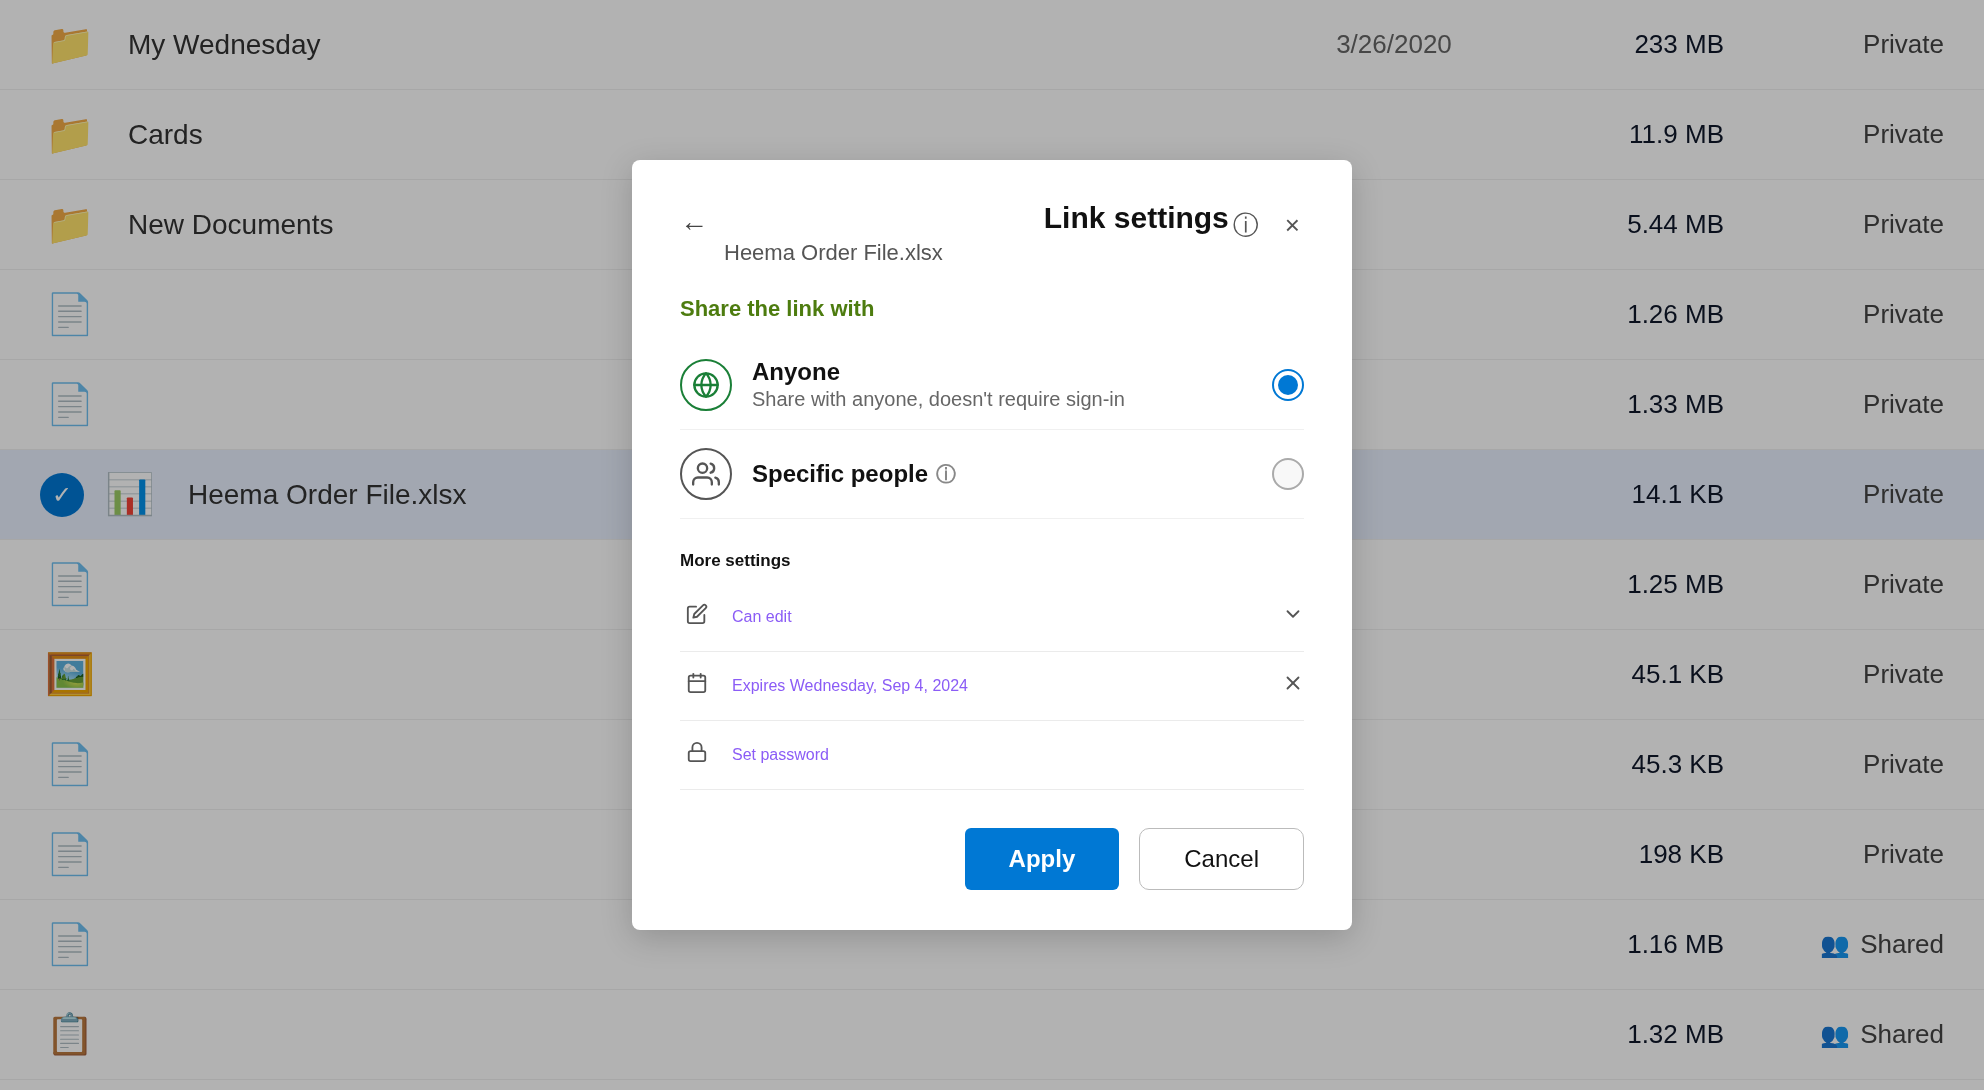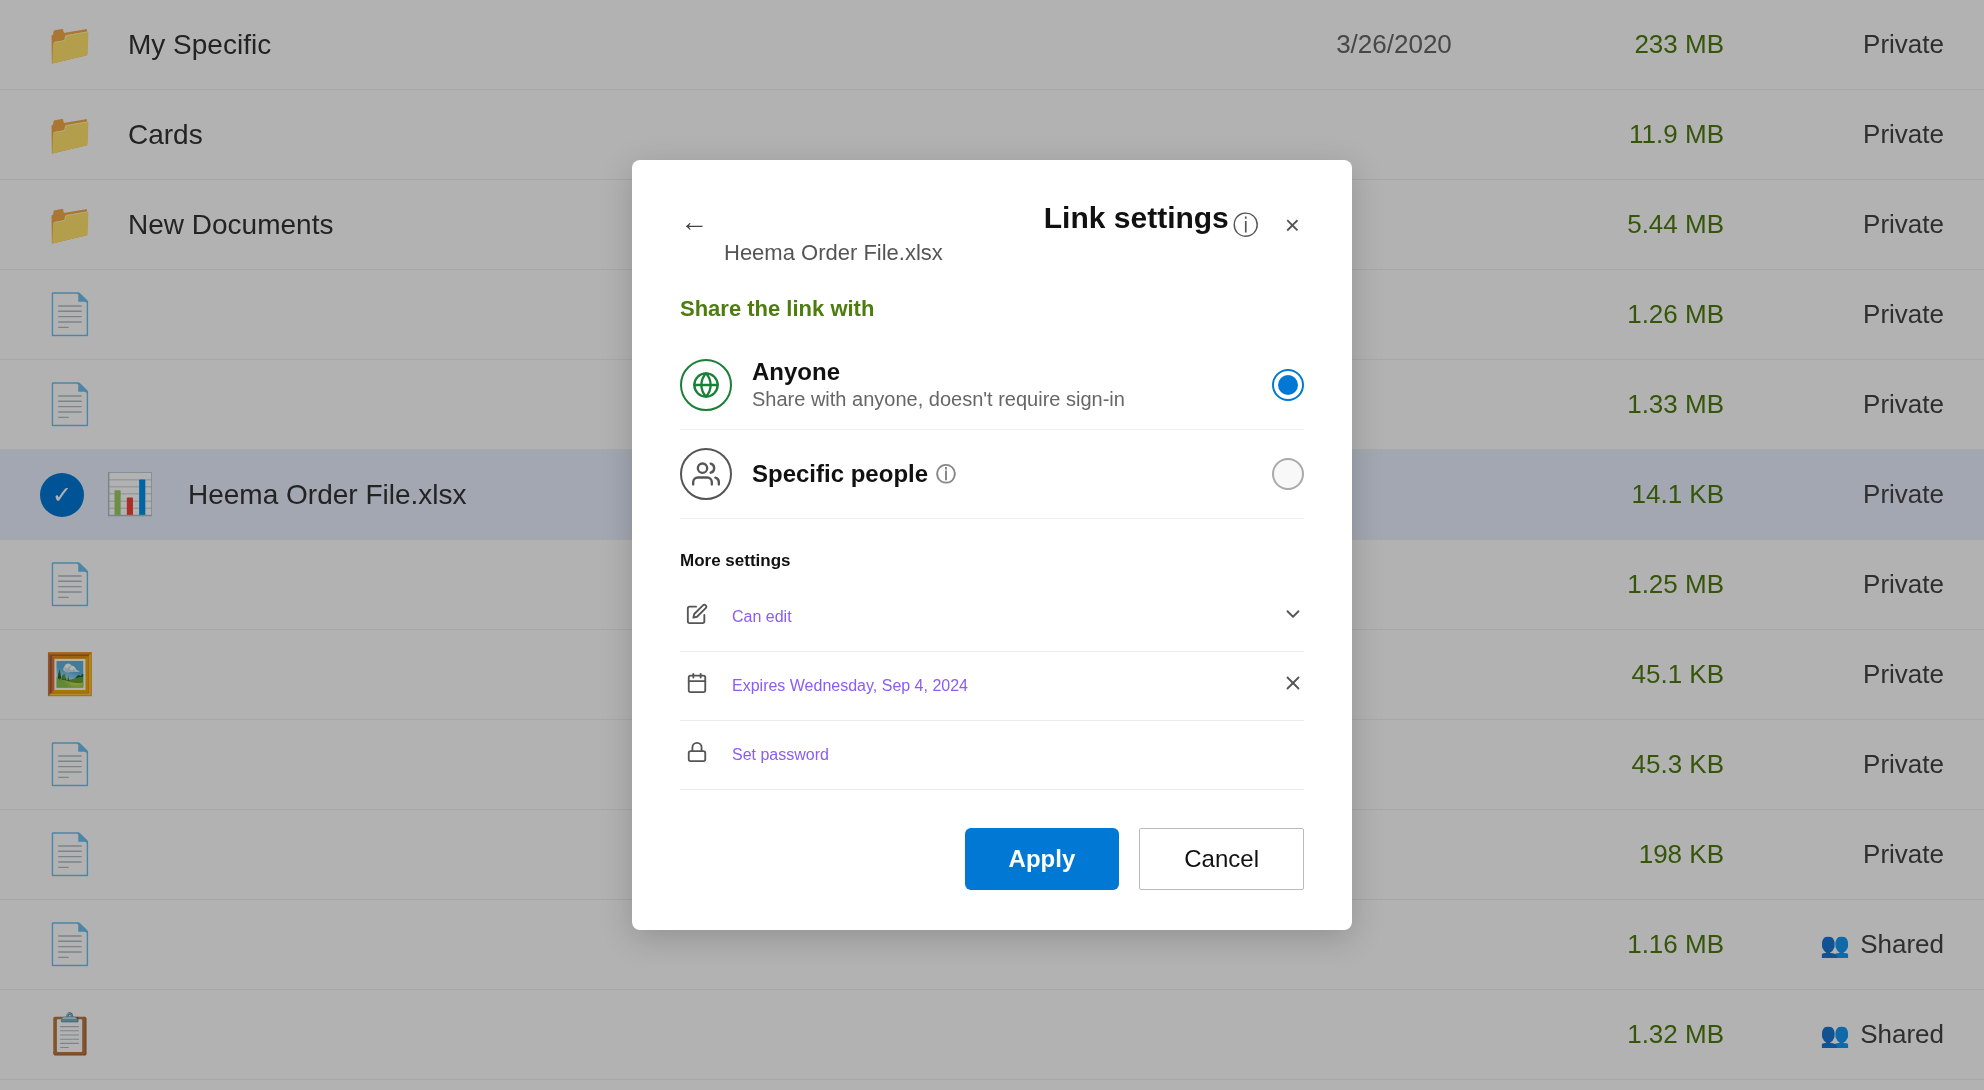--- a/index.html
+++ b/index.html
@@ -54,21 +54,21 @@
       width: 260px;
       text-align: center;
       font-size: 26px;
       color: #666;
     }
 
     .file-size {
       width: 200px;
       text-align: right;
       font-size: 26px;
-      color: #4d7c0f;
+      color: #0f172a;
     }
 
     .file-status {
       width: 220px;
       text-align: right;
       font-size: 26px;
       color: #444;
       display: flex;
       align-items: center;
       justify-content: flex-end;
@@ -296,21 +296,21 @@
       padding: 8px 44px;
       font-size: 24px;
       font-weight: 600;
       cursor: pointer;
     }
 
     .btn-cancel {
       background: #fff;
       color: #111;
       border: 1.5px solid #bbb;
-      border-radius: 2px;
+      border-radius: 10px;
       padding: 16px 44px;
       font-size: 24px;
       font-weight: 500;
       cursor: pointer;
     }
 
     .folder-icon { color: #f4a31a; }
     .excel-icon { color: #1d7644; }
     .ppt-icon { color: #d04a02; }
     .doc-icon { color: #2b579a; }
@@ -320,21 +320,21 @@
       font-size: 20px;
       color: #888;
     }
   </style>
 </head>
 <body>
 
 <div class="file-list">
   <div class="file-row">
     <div class="file-icon folder-icon">📁</div>
-    <div class="file-name">My Specific</div>
+    <div class="file-name">My Wednesday</div>
     <div class="file-date">3/26/2020</div>
     <div class="file-size">233 MB</div>
     <div class="file-status">Private</div>
   </div>
   <div class="file-row">
     <div class="file-icon folder-icon">📁</div>
     <div class="file-name">Cards</div>
     <div class="file-date"></div>
     <div class="file-size">11.9 MB</div>
     <div class="file-status">Private</div>

